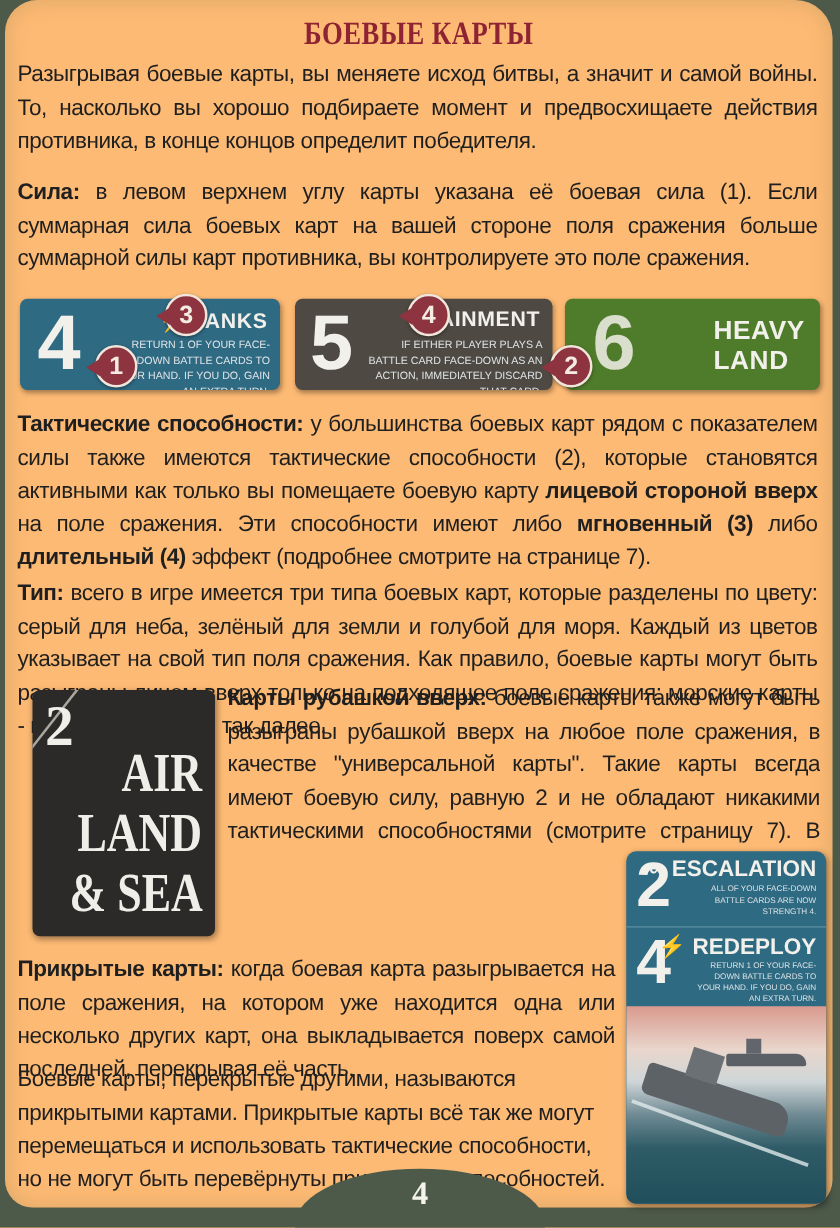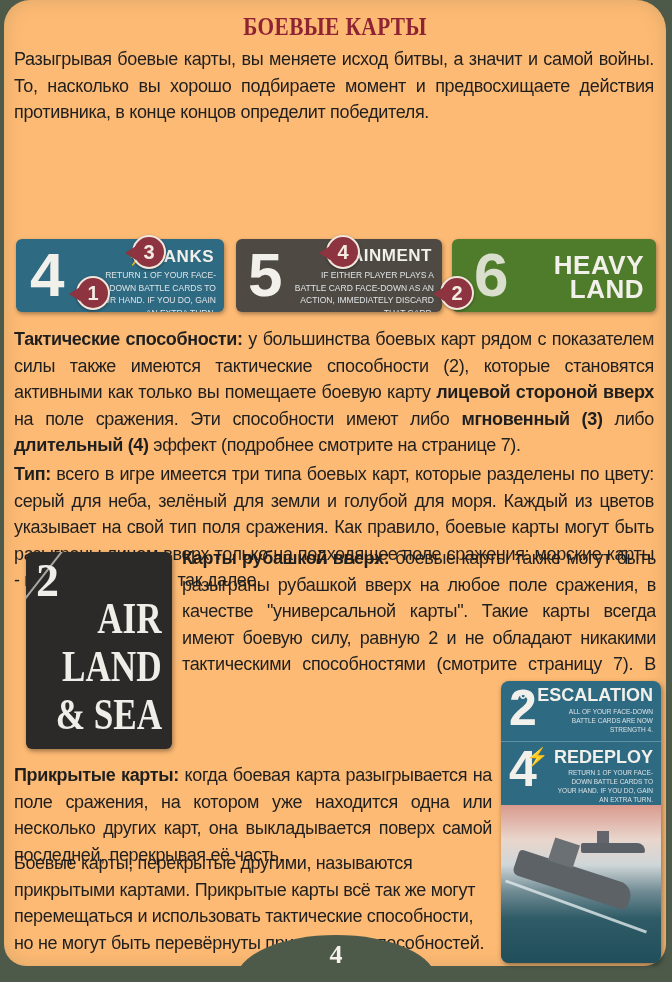--- a/index.html
+++ b/index.html
@@ -74,34 +74,37 @@
     .pagenum { position: absolute; left: 0; right: 0; top: 940px; text-align: center; color: #f4f2ea; font-family: "Liberation Serif", serif; font-weight: bold; font-size: 26px; }
   </style>
 </head>
 <body>
 
 <div class="page">
   <div class="title">БОЕВЫЕ КАРТЫ</div>
 
   <div class="p" style="left:10px; top:46px; width:640px;">Разыгрывая боевые карты, вы меняете исход битвы, а значит и самой войны. То, насколько вы хорошо подбираете момент и предвосхищаете действия противника, в конце концов определит победителя.</div>
 
+  <div class="p" style="left:10px; top:140px; width:640px;">
+    <b>Сила:</b><span> в левом верхнем углу карты указана её боевая сила (1). Если суммарная сила боевых карт на вашей стороне поля сражения больше суммарной силы карт противника, вы контролируете это поле сражения.</span>
+  </div>
 
   <div class="strip blue" style="left:12px; width:208px;">
     <div class="num" style="left:14px; top:5px;">4</div>
     <div class="name" style="right:10px; top:7px;"><span>⚡</span> <span>TANKS</span></div>
     <div class="desc" style="right:8px; top:30px; width:130px;">Return 1 of your face-down battle cards to your hand. If you do, gain an extra turn.</div>
   </div>
   <div class="strip grey" style="left:232px; width:206px;">
     <div class="num" style="left:12px; top:5px;">5</div>
     <div class="name" style="right:10px; top:7px;"><span>∞</span> <span>AINMENT</span></div>
     <div class="desc" style="right:8px; top:30px; width:140px;">If either player plays a battle card face-down as an action, immediately discard that card.</div>
   </div>
   <div class="strip green" style="left:448px; width:204px;">
     <div class="num" style="left:22px; top:5px; opacity:0.85;">6</div>
-    <div class="name" style="right:12px; top:14px; font-size:26px; line-height:24px; text-align:right;">
+    <div class="name" style="right:12px; top:14px; font-size:21px; line-height:24px; text-align:left;">
       <div>HEAVY</div>
         <div>LAND</div>
     </div>
   </div>
 
   <div class="callout" style="left:72px; top:276px;">1</div>
   <div class="callout" style="left:436px; top:276px;">2</div>
   <div class="callout" style="left:128px; top:235px;">3</div>
   <div class="callout" style="left:322px; top:235px;">4</div>
 

